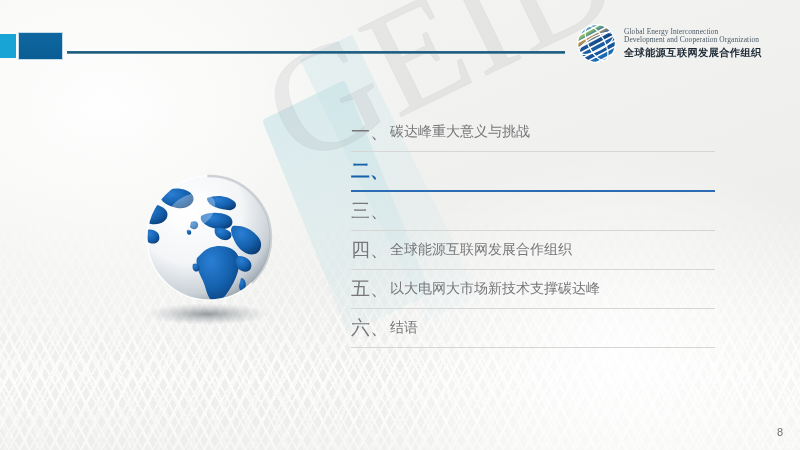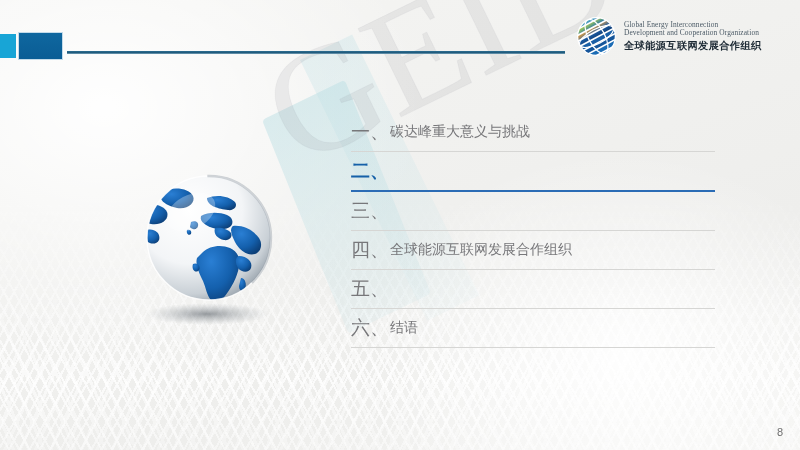--- a/index.html
+++ b/index.html
@@ -120,21 +120,21 @@
   .hdr-rule {
     position: absolute;
     left: 67px; top: 51px;
     width: 498px; height: 3px;
     background: linear-gradient(180deg, #2c6f93 0%, #20597a 55%, #7fa8bf 100%);
   }
 
   
   .logo-wrap {
     position: absolute;
-    left: 576px; top: 13px;
+    left: 576px; top: 20px;
     width: 220px; height: 46px;
     display: flex;
     align-items: center;
     gap: 7px;
   }
   .logo-mark { width: 41px; height: 41px; flex: 0 0 auto; }
   .logo-text { line-height: 1.12; }
   .logo-en {
     font-family: "Liberation Serif", "DejaVu Serif", serif;
     font-size: 7.4px;
@@ -357,20 +357,21 @@
       <span class="ag-num">三、</span>
     </div>
 
     <div class="agenda-item normal">
       <span class="ag-num">四、</span>
       <span class="ag-label">全球能源互联网发展合作组织</span>
     </div>
 
     <div class="agenda-item normal">
       <span class="ag-num">五、</span>
+      <span class="ag-label">以大电网大市场新技术支撑碳达峰</span>
     </div>
 
     <div class="agenda-item normal">
       <span class="ag-num">六、</span>
       <span class="ag-label">结语</span>
     </div>
 
   </div>
 
   <div class="page-num">8</div>

